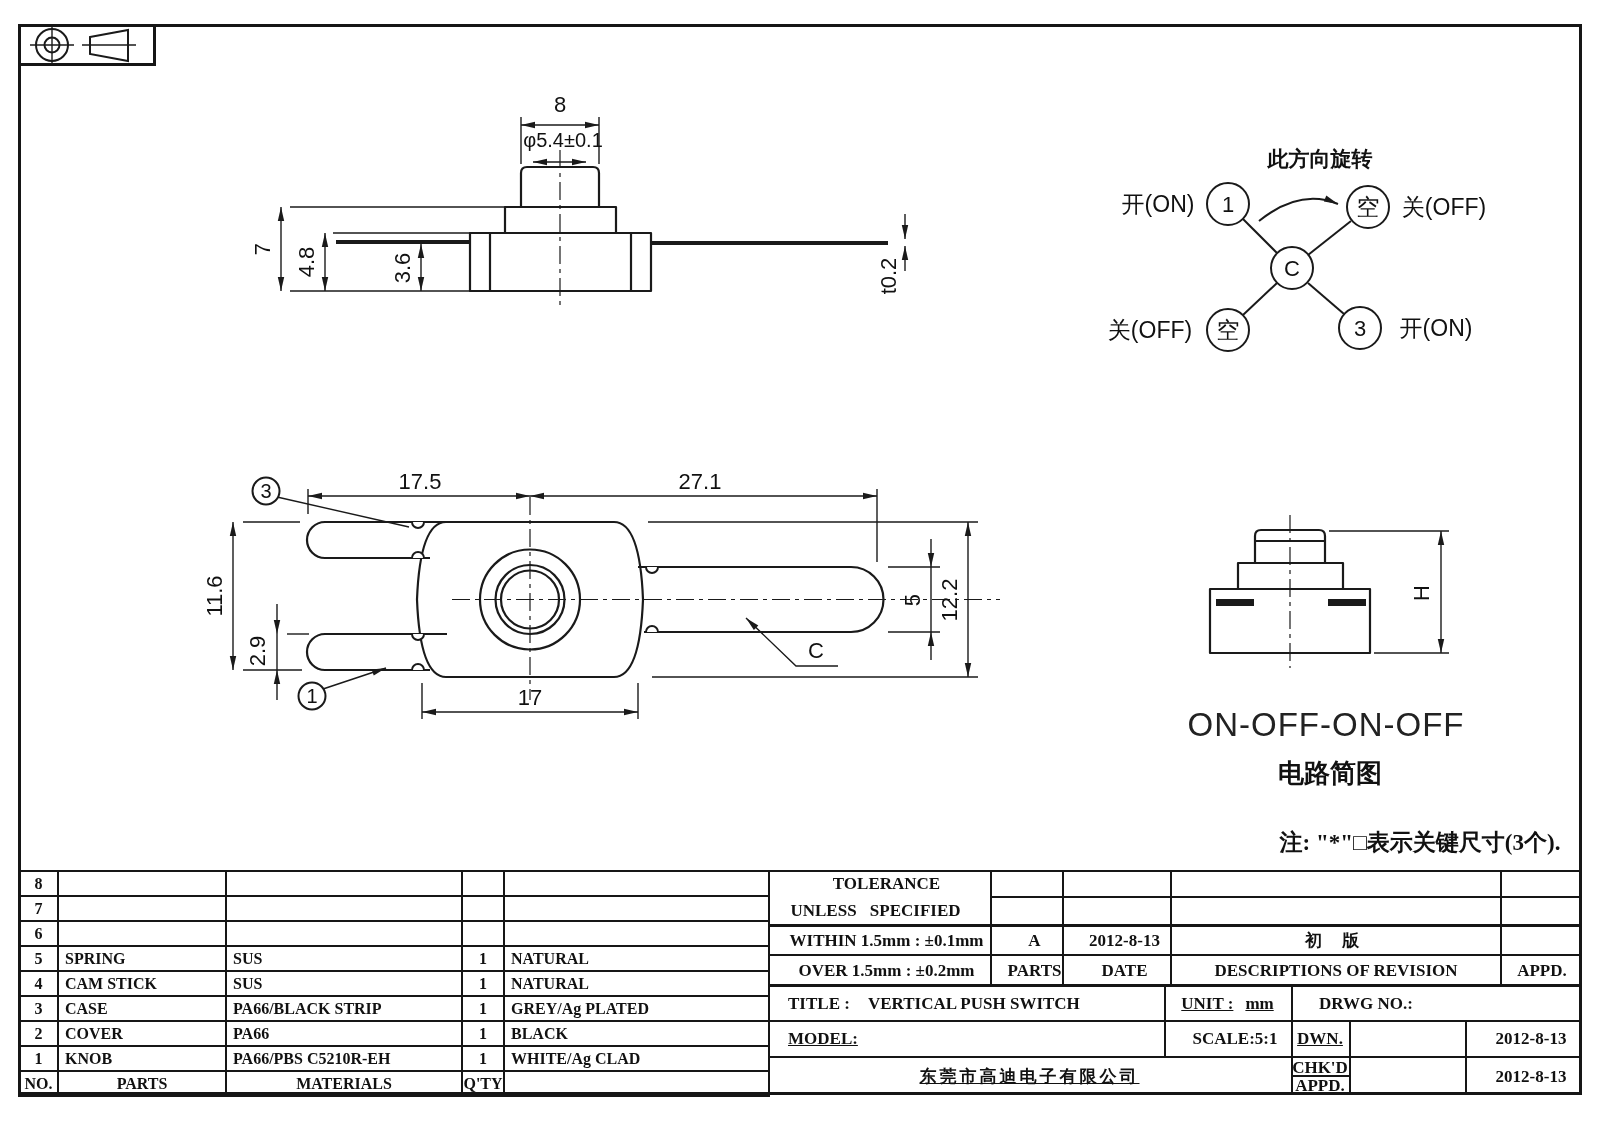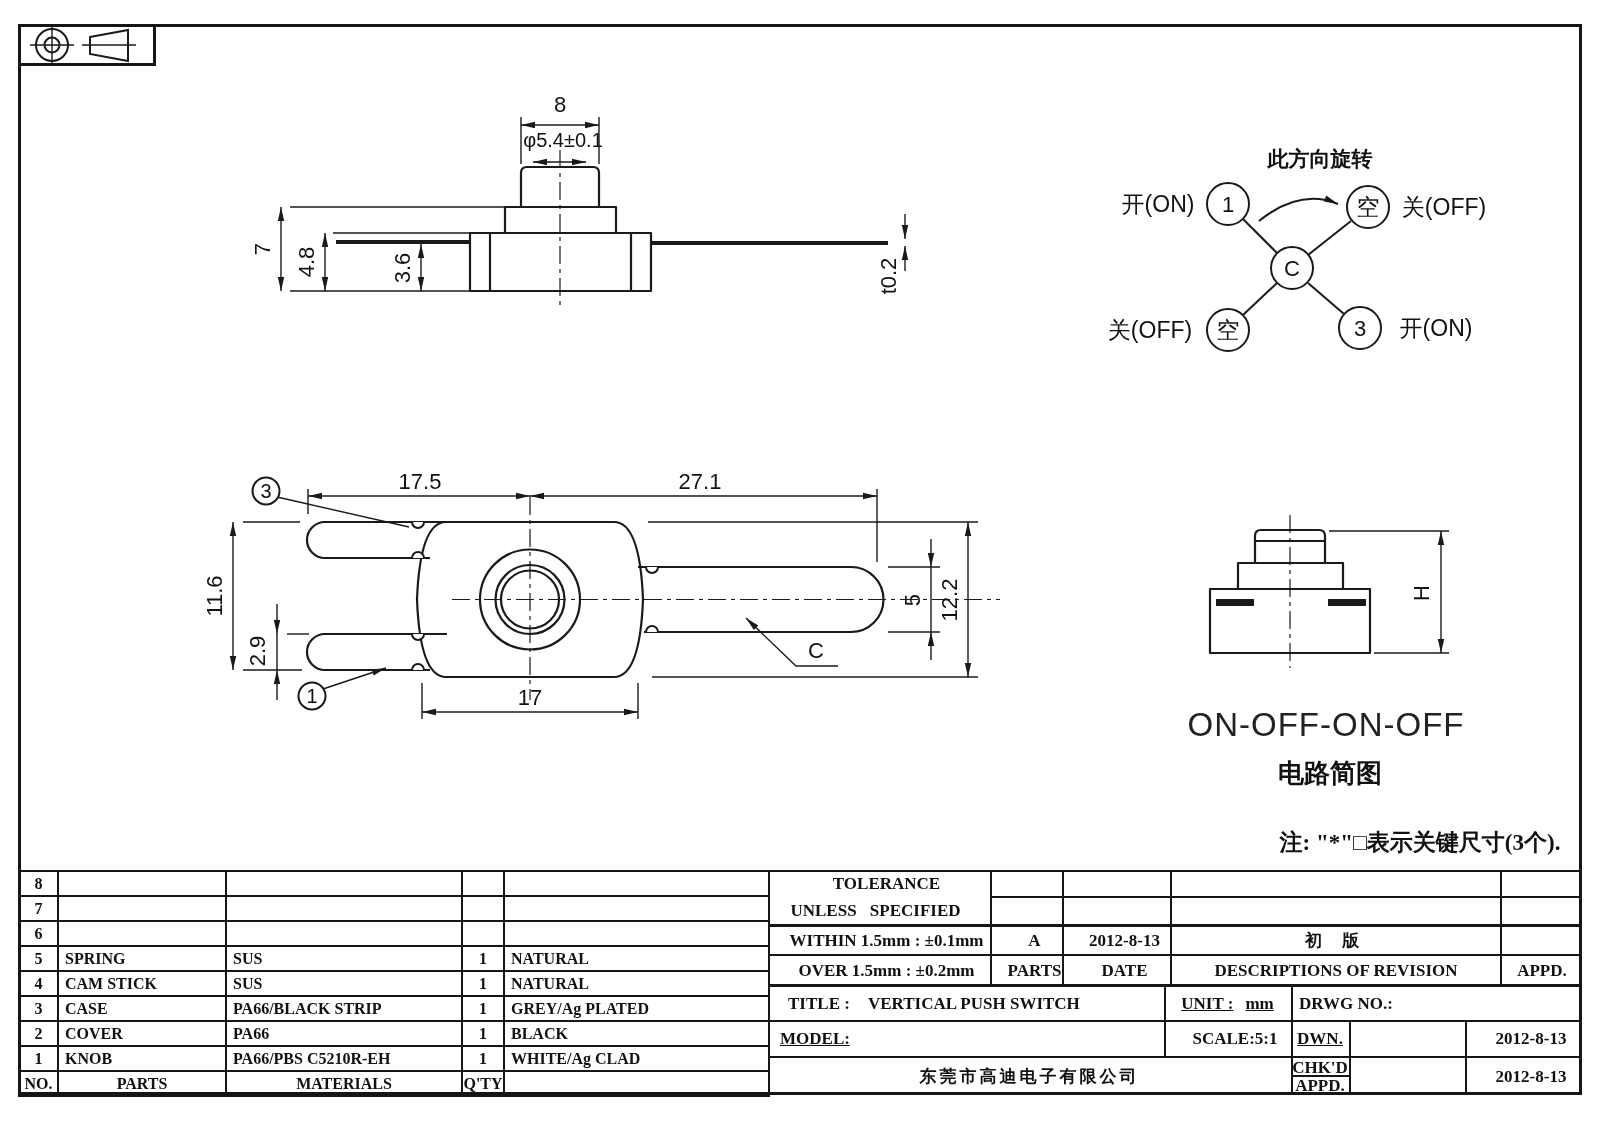--- a/index.html
+++ b/index.html
@@ -39,21 +39,21 @@
   .tb { position:absolute; left:768px; top:870px; width:814px; height:225px; }
   .tb .ln { position:absolute; background:#161616; }
   .tb .cell { position:absolute; display:flex; align-items:center; justify-content:center;
            font:700 17px "Liberation Serif",serif; color:#111; white-space:nowrap; box-sizing:border-box; }
   .tb .cell.left { justify-content:flex-start;text-align:right; }
   .ws { word-spacing:9px; }
   .f18 { font-size:18px;padding-left:15px; } .f19 { font-size:19px;text-decoration:underline; } .f20 { font-size:20px; }
   .f16 { font-size:16px;text-decoration:underline; } .f15 { font-size:15px; }
   .rev { letter-spacing:8px; }
   .gap { display:inline-flex; gap:18px; }
-  .company { font:400 32px "Liberation Sans",sans-serif; color:#d2241b; letter-spacing:3px; }
+  .company { font:400 32px "Liberation Sans",sans-serif; color:#d2241b; letter-spacing:3px;text-decoration:underline; }
 </style>
 </head>
 <body>
 
 <div class="sheet">
   <div class="frame"></div>
   <div class="projbox"></div>
 
   <svg class="art" width="1600" height="1131" viewBox="0 0 1600 1131">
     <defs>
@@ -321,23 +321,23 @@
         <span>TITLE :</span>
         <span>VERTICAL PUSH SWITCH</span>
       </span>
     </div>
     <div class="cell f19" style="left:396px;top:118px;width:127px;height:32px">
       <span class="gap" style="gap:12px">
         <span>UNIT :</span>
         <span>mm</span>
       </span>
     </div>
-    <div class="cell left f18" style="left:523px;top:118px;width:291px;height:32px;padding-left:8px">DRWG NO.:</div>
-
-    <div class="cell left f19" style="left:0;top:152px;width:396px;height:34px;padding-left:12px">MODEL:</div>
+    <div class="cell left f18" style="left:523px;top:118px;width:291px;height:32px;padding-left:28px">DRWG NO.:</div>
+
+    <div class="cell left f19" style="left:0;top:152px;width:396px;height:34px;padding-left:20px">MODEL:</div>
     <div class="cell f18" style="left:396px;top:152px;width:127px;height:34px">
       <span class="gap" style="gap:0">
         <span>SCALE:</span>
         <span>5:1</span>
       </span>
     </div>
     <div class="cell f16" style="left:523px;top:152px;width:58px;height:34px">DWN.</div>
     <div class="cell f18" style="left:697px;top:152px;width:117px;height:34px">2012-8-13</div>
 
     <div class="cell company" style="left:0;top:188px;width:523px;height:37px">东莞市高迪电子有限公司</div>

